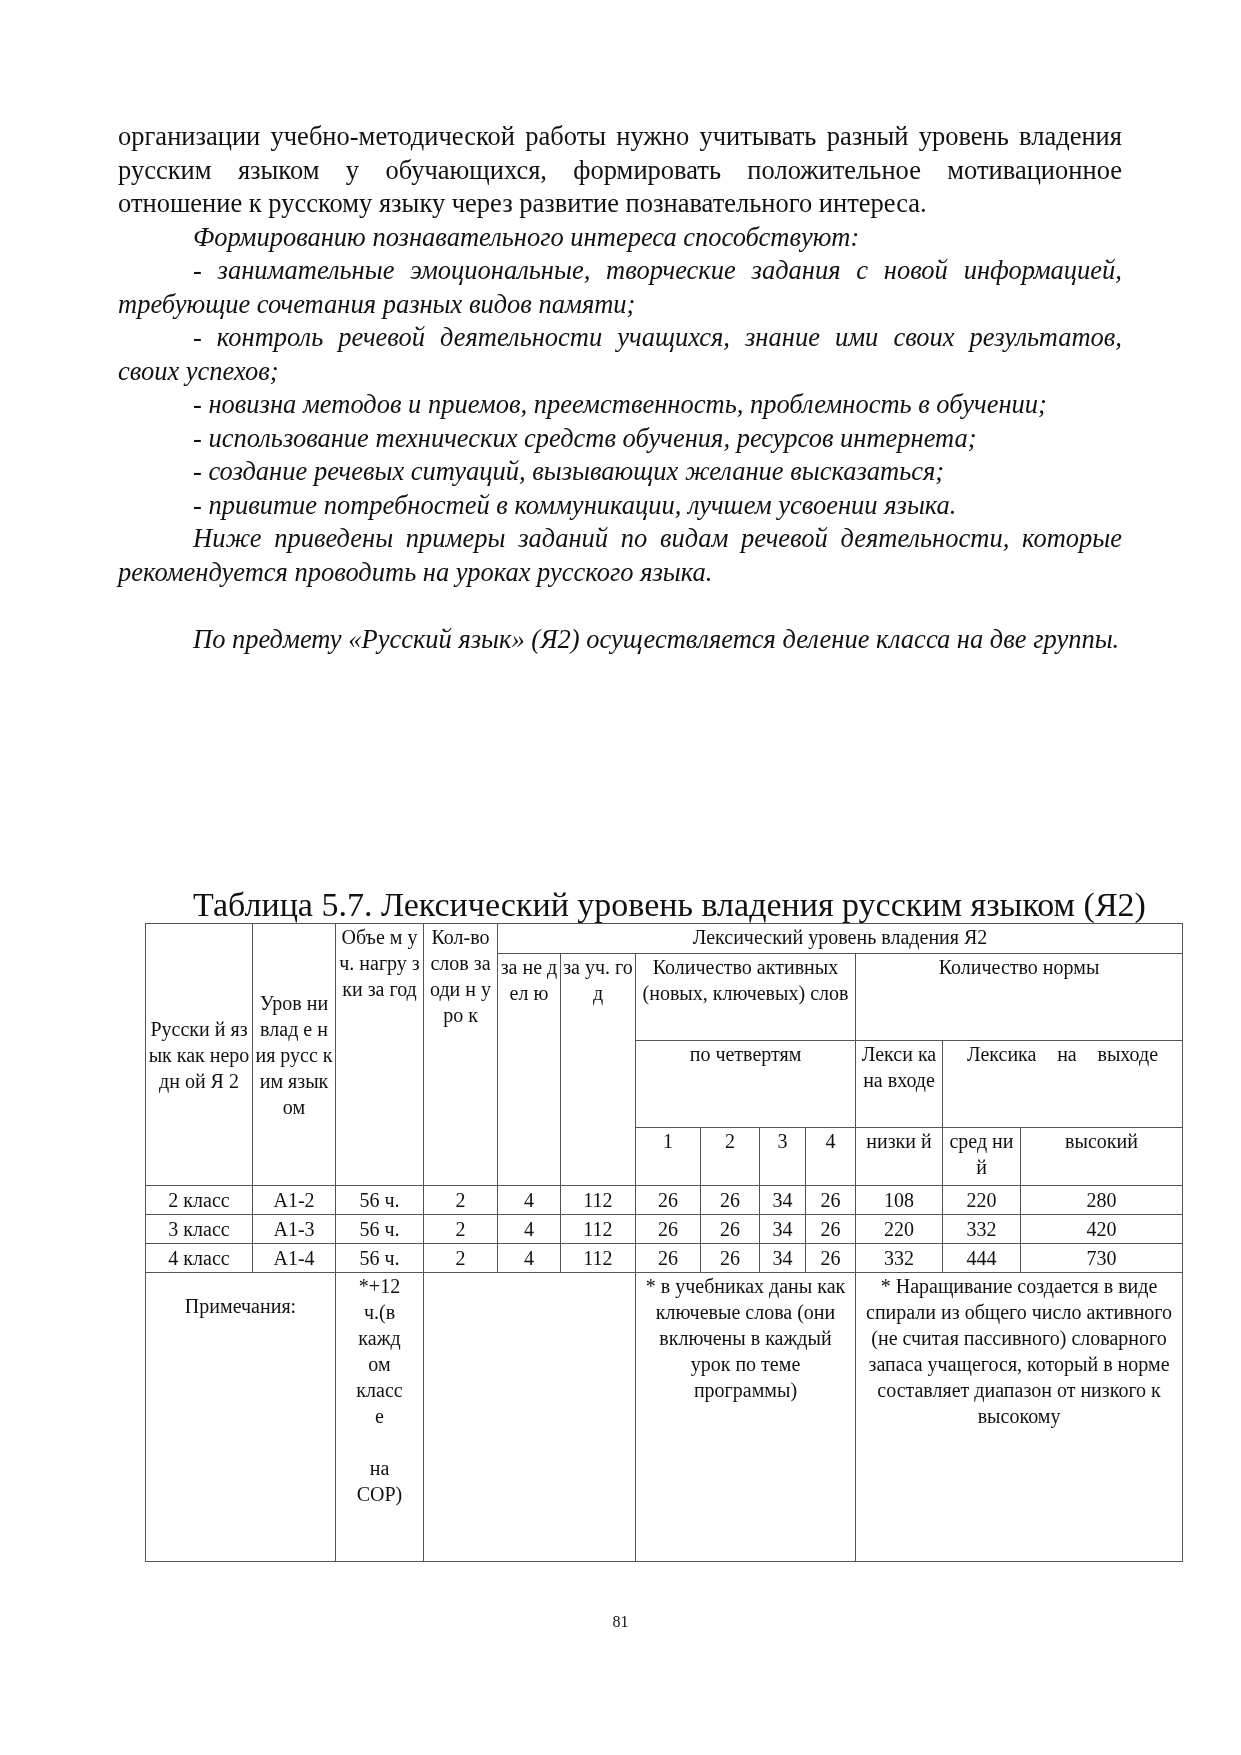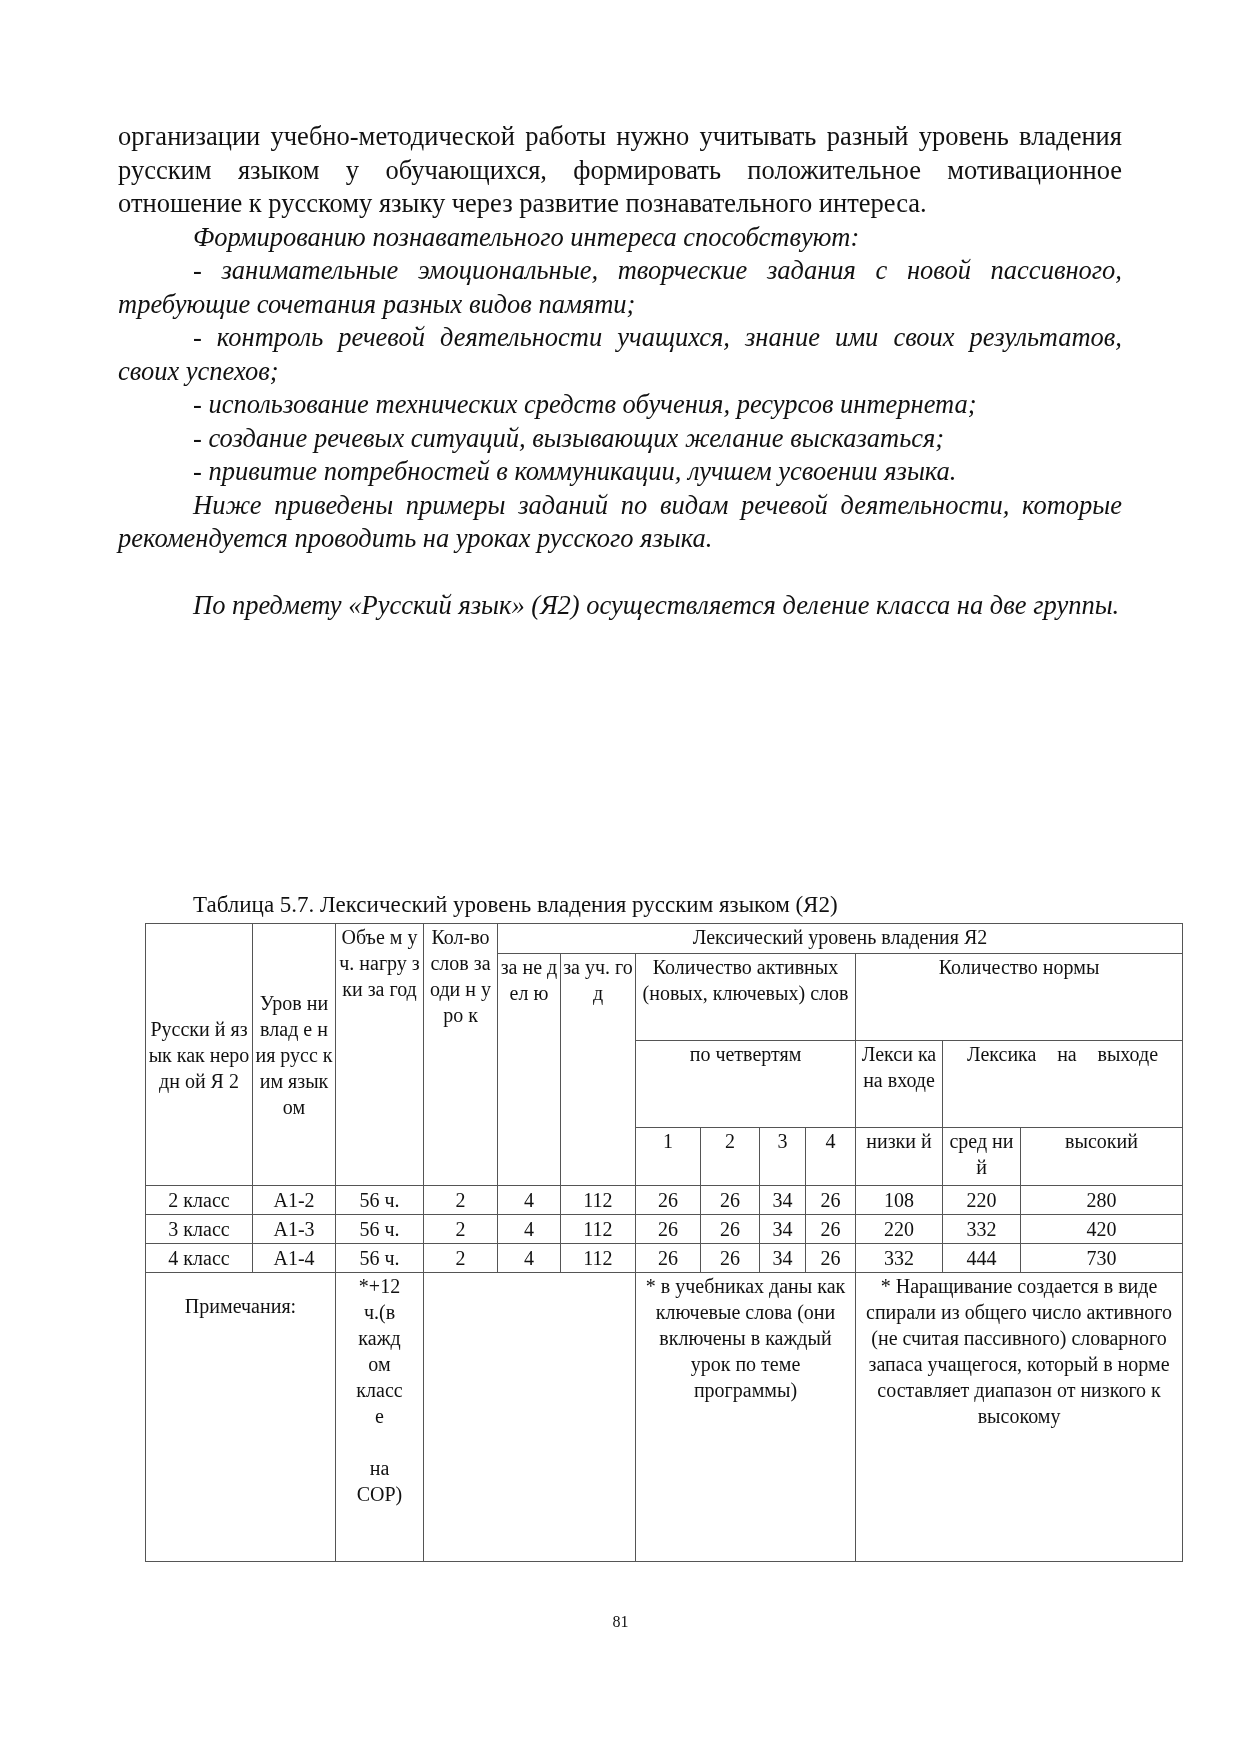--- a/index.html
+++ b/index.html
@@ -10,21 +10,21 @@
   .page { position: absolute; left: 0; top: 0; width: 1241px; height: 1755px; }
   .body-text {
     position: absolute; left: 118px; top: 120px; width: 1004px;
     font-size: 26.5px; line-height: 33.5px;
   }
   .p { margin: 0; text-align: justify; }
   .indent { text-indent: 75px; font-style: italic; }
   .gap { height: 33.5px; }
   .caption {
     position: absolute; left: 193px; top: 890px;
-    font-size: 23px; line-height: 30px; white-space: nowrap;
+    font-size: 34px; line-height: 30px; white-space: nowrap;
   }
   table.lex {
     position: absolute; left: 145px; top: 923px; width: 1037px;
     border-collapse: collapse; table-layout: fixed;
     font-size: 20px; line-height: 26px;
   }
   table.lex td {
     border: 1.5px solid #555; text-align: center; vertical-align: top;
     padding: 0 2px; overflow: hidden; word-break: break-all;
   }
@@ -37,22 +37,23 @@
   }
 </style>
 </head>
 <body>
 
 <div class="page">
 
   <div class="body-text">
     <p class="p">организации учебно-методической работы нужно учитывать разный уровень владения русским языком у обучающихся, формировать положительное мотивационное отношение к русскому языку через развитие познавательного интереса.</p>
     <p class="p indent">Формированию познавательного интереса способствуют:</p>
-    <p class="p indent">- занимательные эмоциональные, творческие задания с новой пассивного, требующие сочетания разных видов памяти;</p>
+    <p class="p indent">- занимательные эмоциональные, творческие задания с новой информацией, требующие сочетания разных видов памяти;</p>
     <p class="p indent">- контроль речевой деятельности учащихся, знание ими своих результатов, своих успехов;</p>
+    <p class="p indent">- новизна методов и приемов, преемственность, проблемность в обучении;</p>
     <p class="p indent">- использование технических средств обучения, ресурсов интернета;</p>
     <p class="p indent">- создание речевых ситуаций, вызывающих желание высказаться;</p>
     <p class="p indent">- привитие потребностей в коммуникации, лучшем усвоении языка.</p>
     <p class="p indent">Ниже приведены примеры заданий по видам речевой деятельности, которые рекомендуется проводить на уроках русского языка.</p>
     <div class="gap"></div>
     <p class="p indent">По предмету «Русский язык» (Я2) осуществляется деление класса на две группы.</p>
   </div>
 
   <div class="caption">Таблица 5.7. Лексический уровень владения русским языком (Я2)</div>
 

